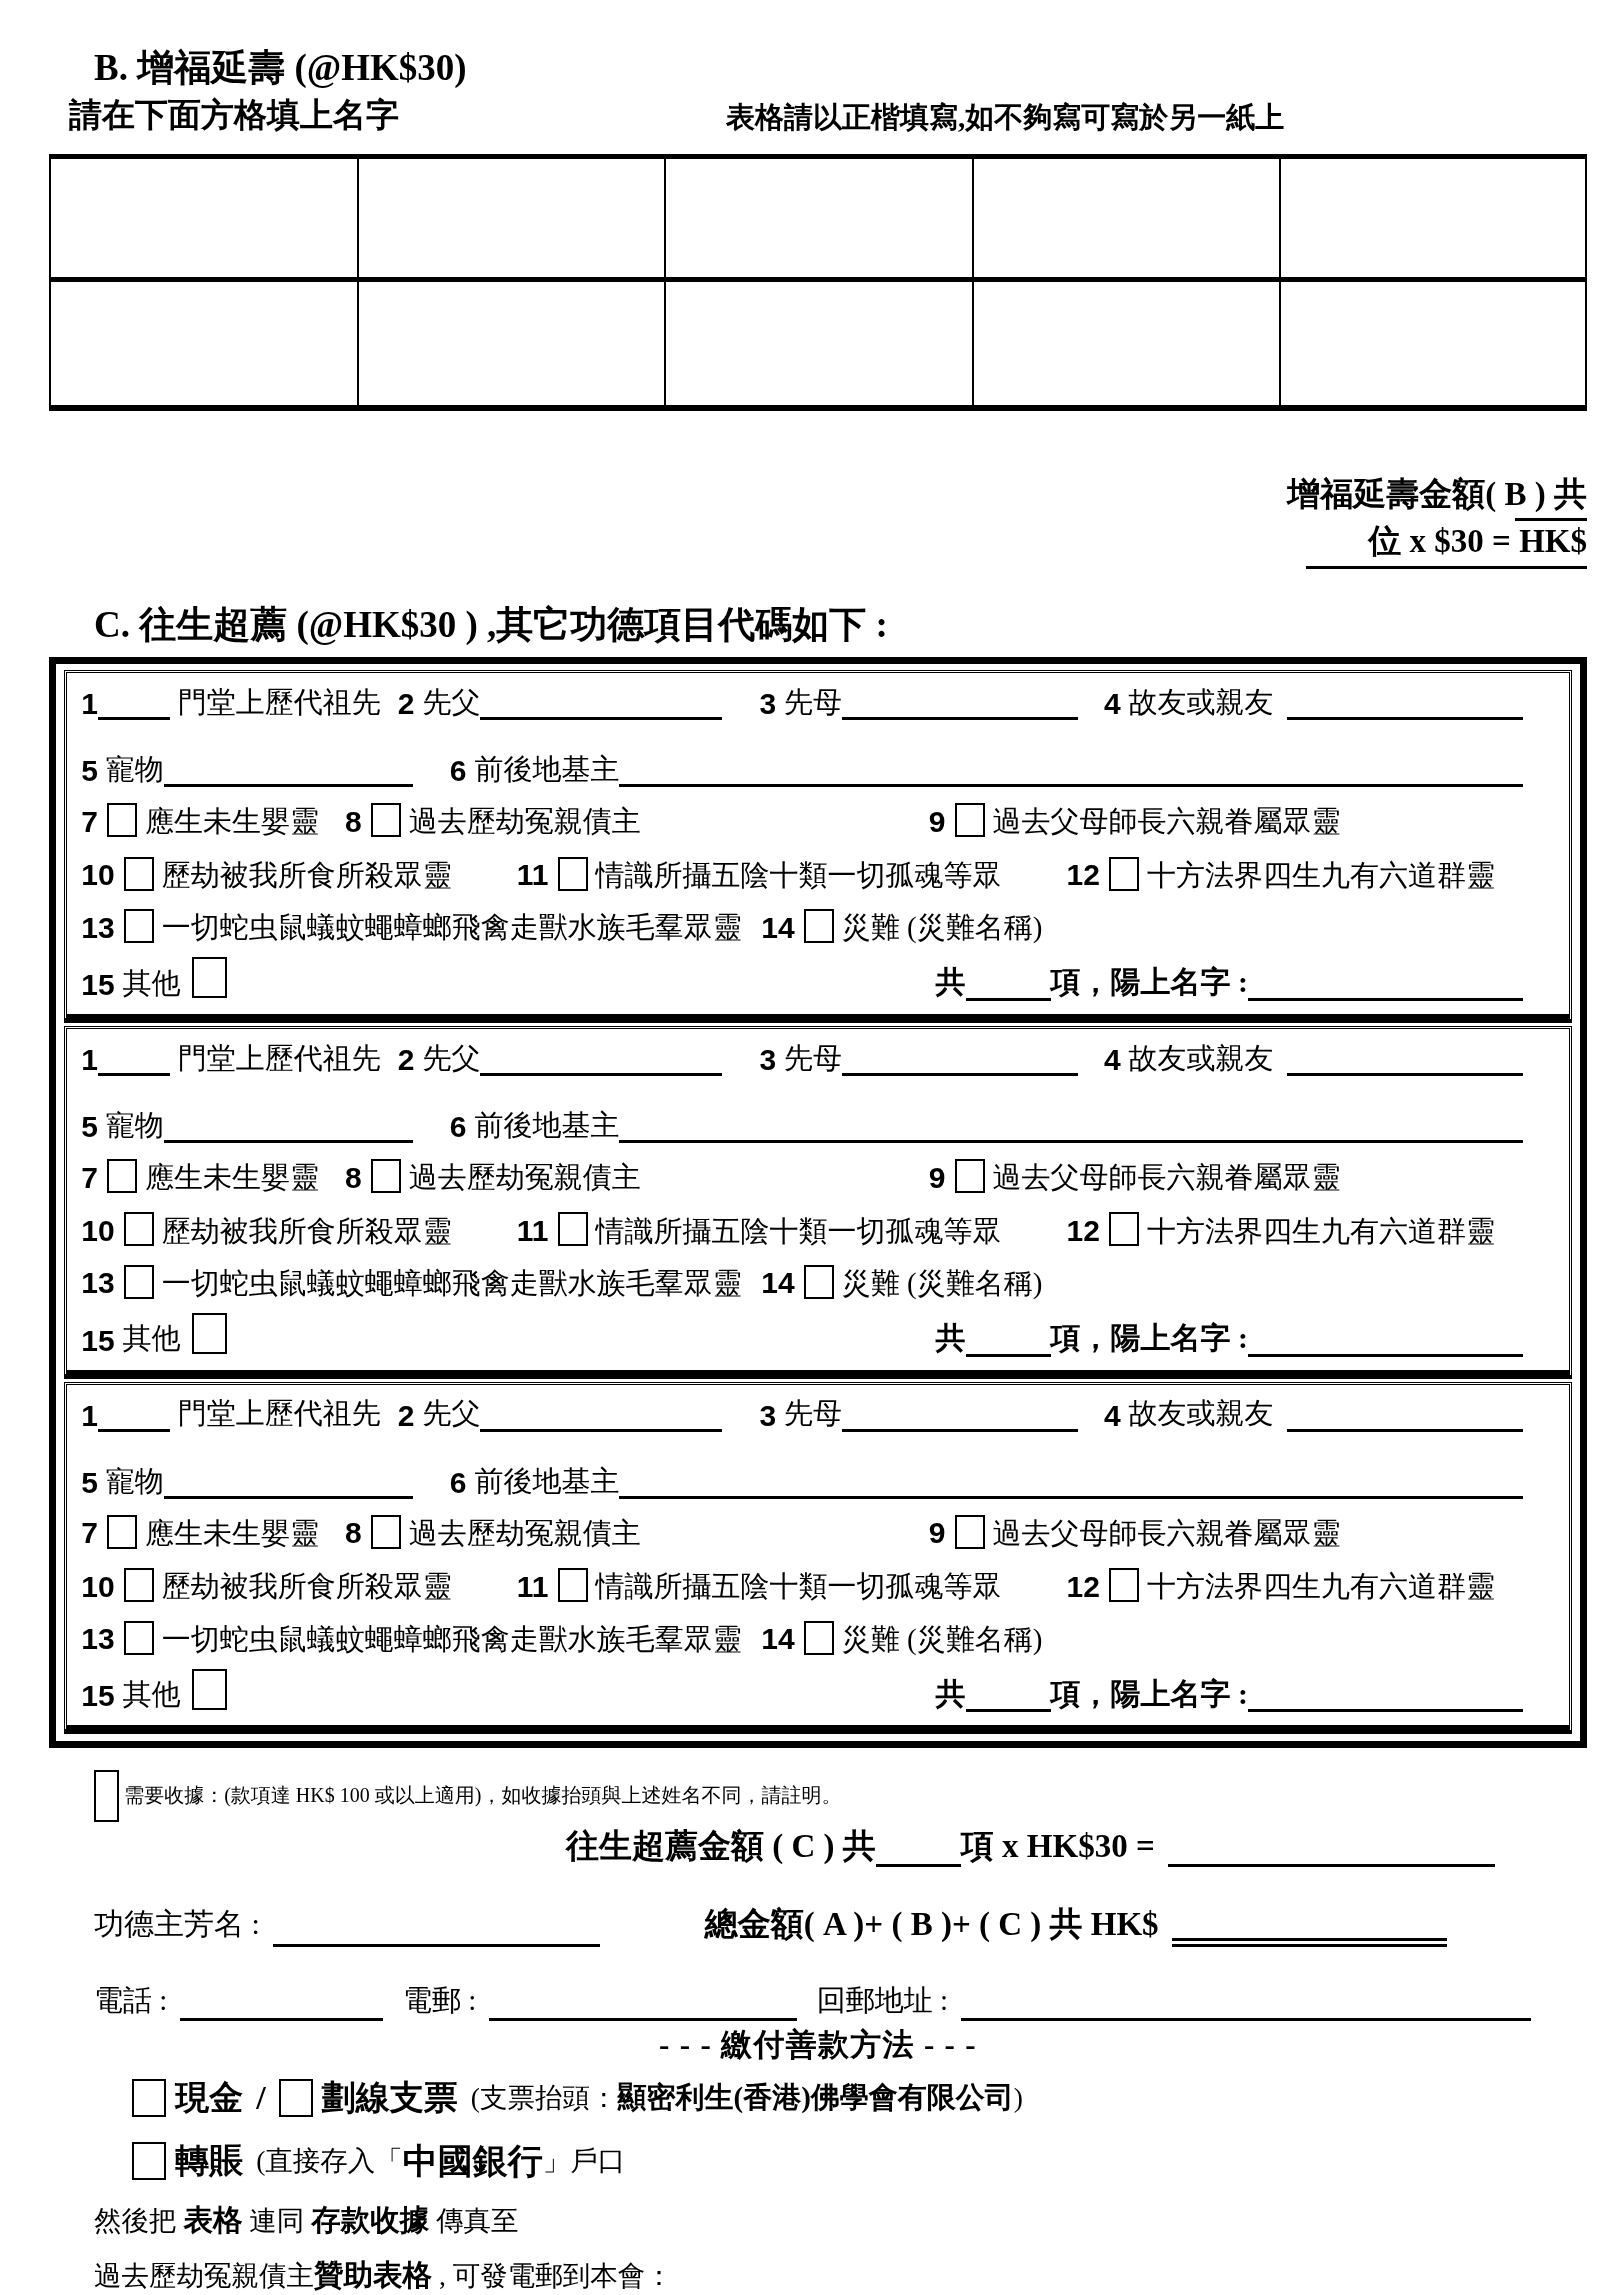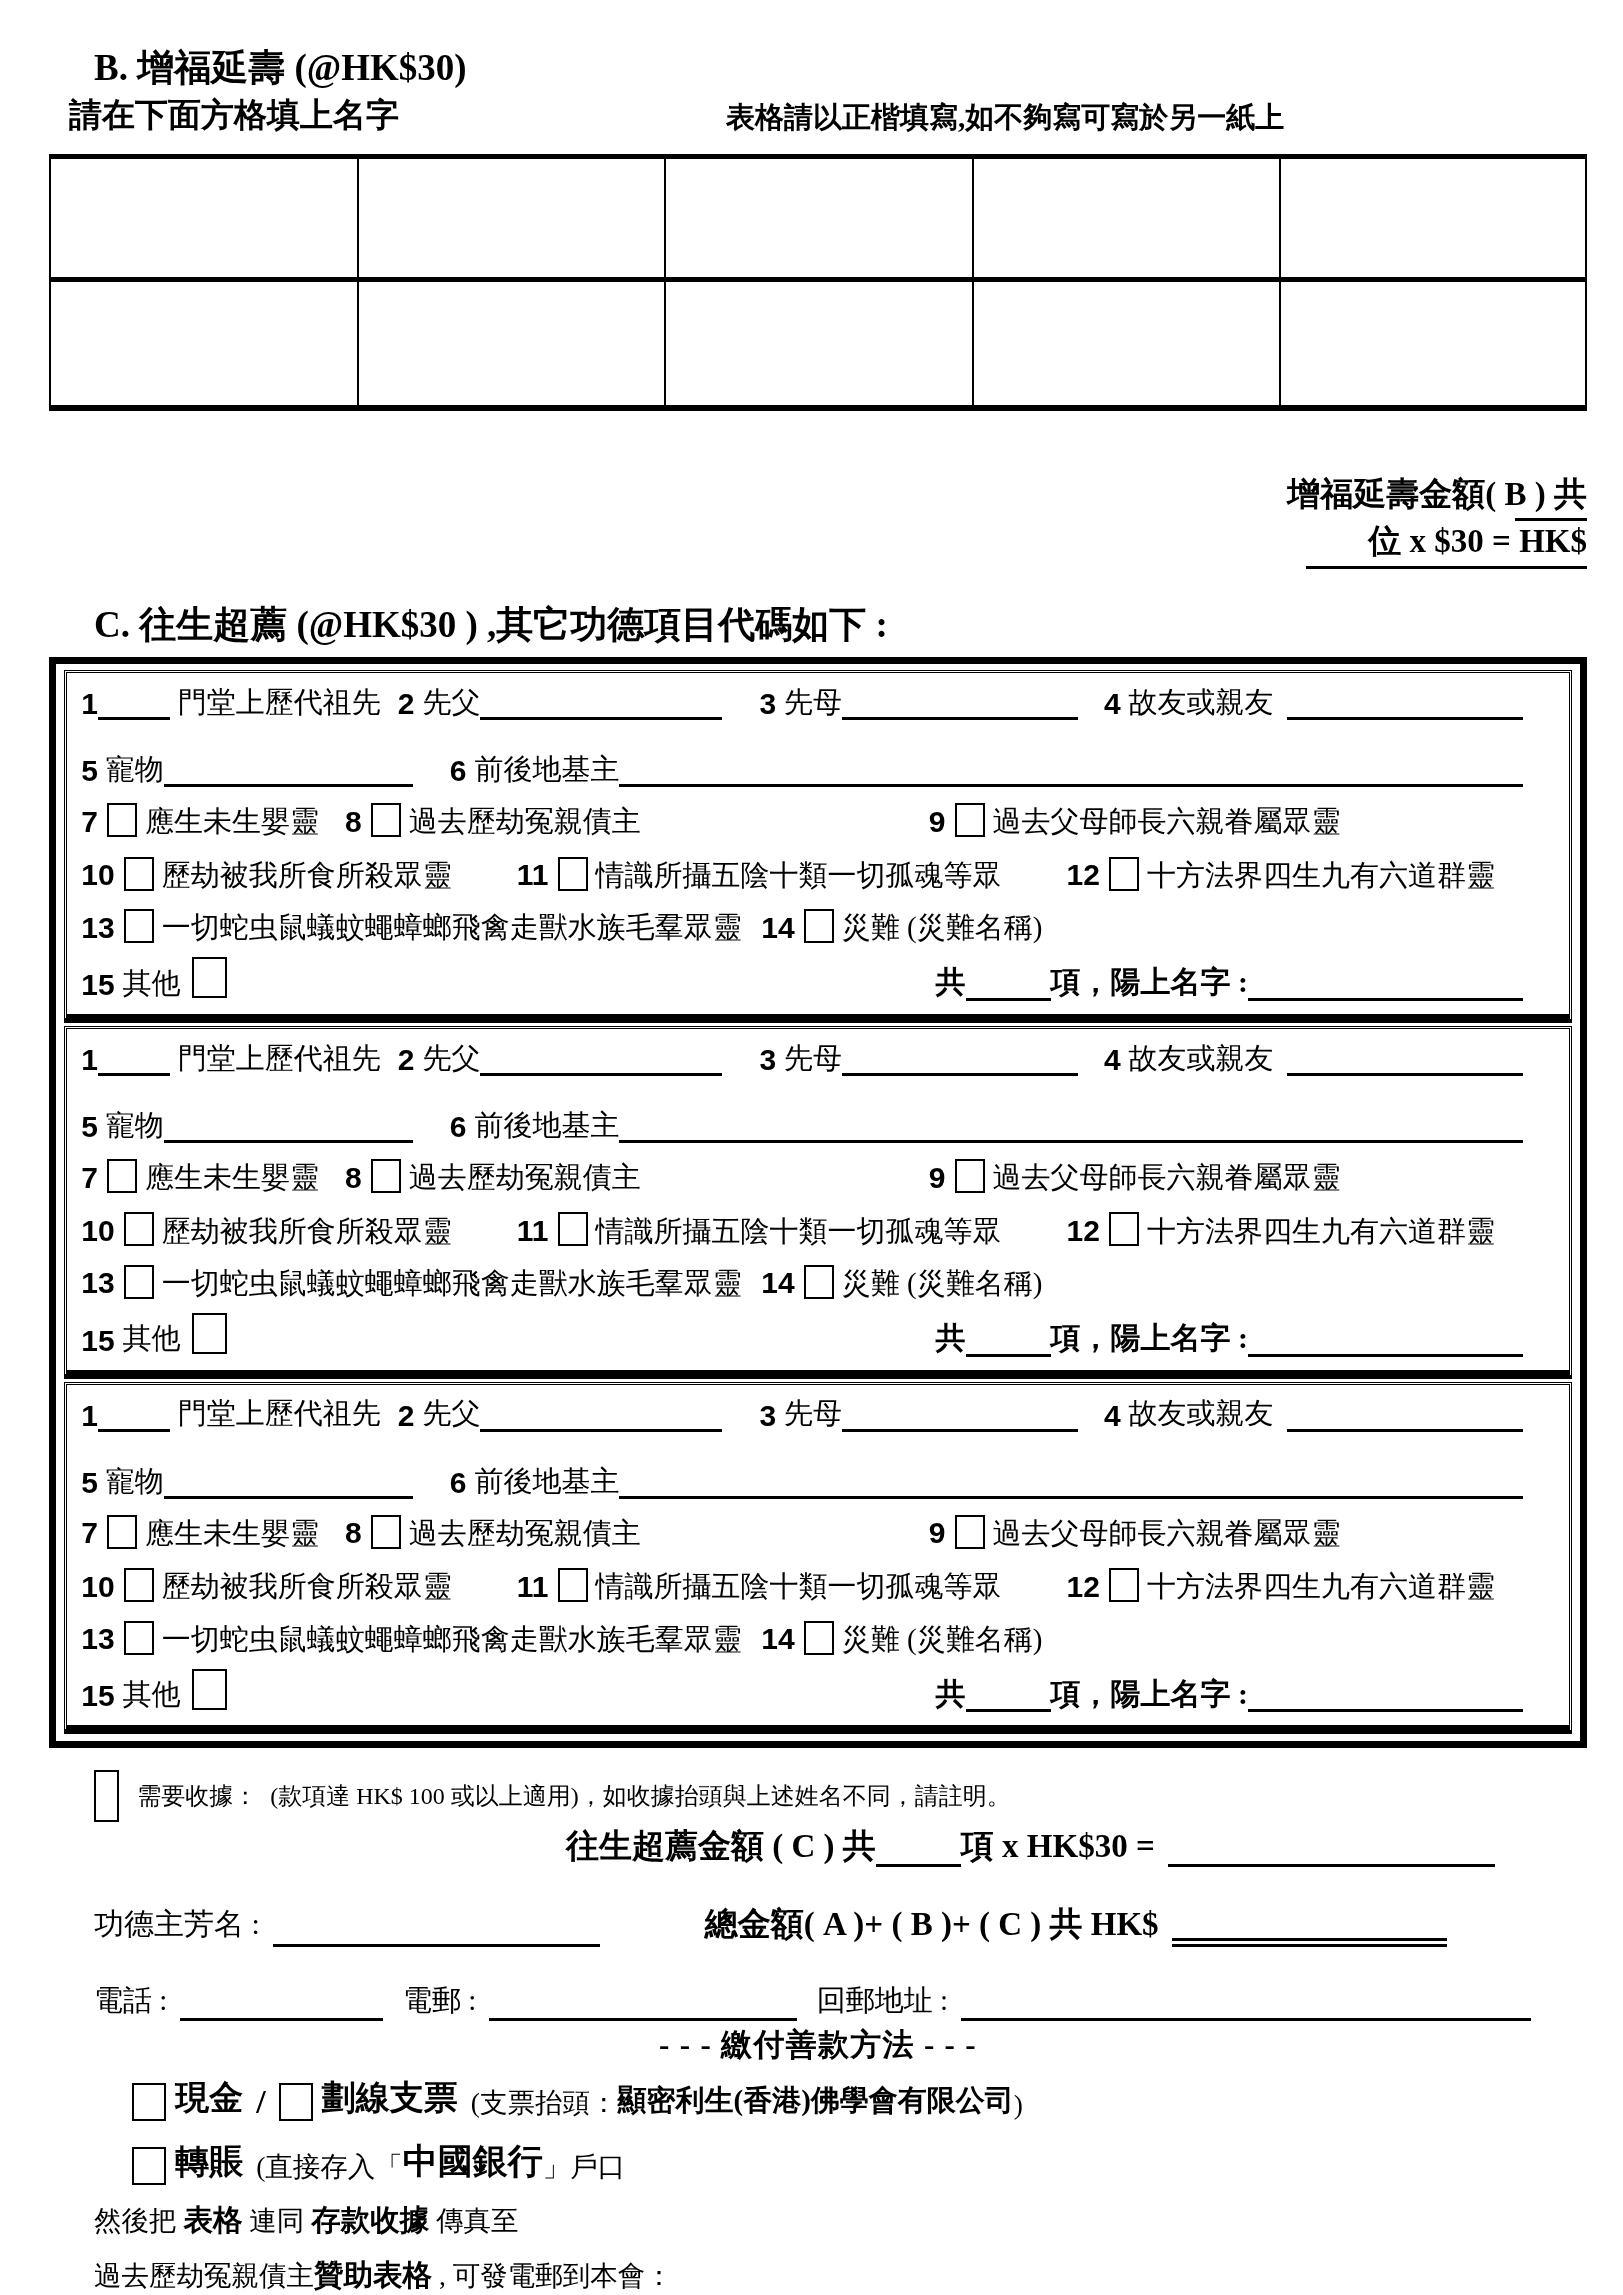--- a/index.html
+++ b/index.html
@@ -59,30 +59,30 @@
               font-size:33px; font-weight:700; line-height:1.25; }
 
   
   .c-title { margin-top:34px; }
   .c-outer { margin-top:9.2px; border:7.9px solid #000; padding:6.5px 7.9px; }
   .c-block { border:3.9px double #000; border-bottom:9.8px solid #000; padding:10.5px 46px 13px 14.4px; background:#fff; }
   .c-block + .c-block { margin-top:3.3px; }
   .mt48{margin-top:31px;} .mt24{margin-top:15.7px;} .mt26{margin-top:17px;} .mt18{margin-top:11.8px;}
   .f-right { margin-left:auto; display:flex; align-items:flex-end; font-weight:700; font-size:30px; }
 
-  .receipt { margin-top:22px; display:flex; align-items:center; font-size:24px;gap:13px; }
+  .receipt { margin-top:22px; display:flex; align-items:center; font-size:20px; }
 
   
   .donor-row { margin-top:35px; display:flex; align-items:center; font-size:30px; }
   .total-group { display:flex; align-items:flex-end; font-size:33px; font-weight:700; }
   .contact-row { margin-top:34px; display:flex; align-items:flex-end; font-size:29px; margin-right:56px; }
 
   
   .pay-header { margin-top:2.6px; text-align:center; font-size:31px; font-weight:700; letter-spacing:1.3px; }
-  .pay-row { margin-top:9.2px; display:flex; align-items:flex-end; font-size:34px; font-weight:700;padding-left:38px; }
+  .pay-row { margin-top:9.2px; display:flex; align-items:center; font-size:34px; font-weight:700;padding-left:38px; }
   .pay-row2 { margin-top:17px; }
   .pay-note { font-size:27.5px; font-weight:400; }
   .pay-payee { font-size:29px; font-weight:700; }
   .pay-bank { font-size:35px; font-weight:700; }
   .note-line { margin-top:15.7px; font-size:27.5px; }
   .note-line .b { font-weight:700; font-size:29.5px; }
   .inquiry-row { margin-top:10.5px; display:flex; align-items:flex-end; }
   .inquiry { font-size:31px; font-weight:700; }
   .page-num { margin-left:auto; margin-right:19.6px; font-size:25px; }
 </style>

